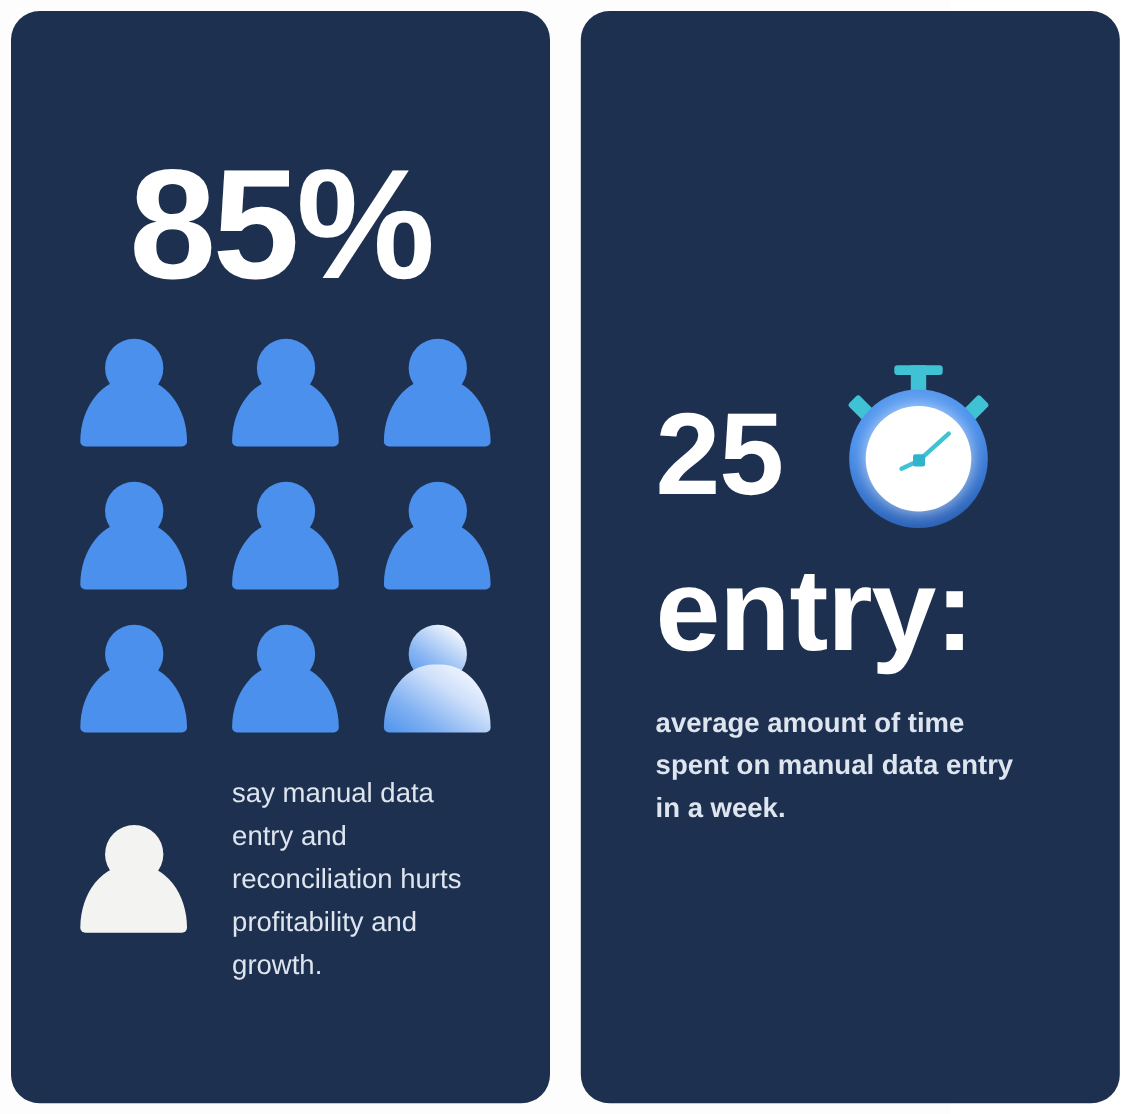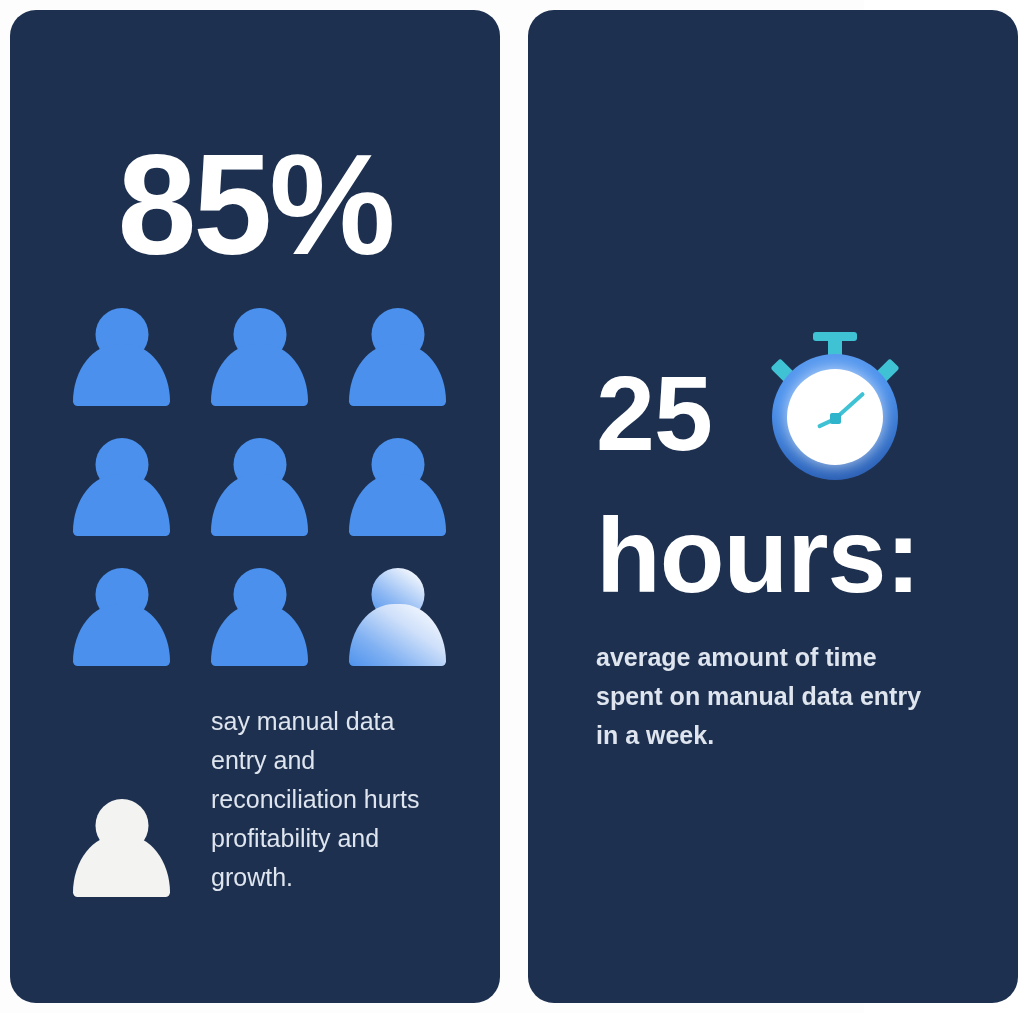--- a/index.html
+++ b/index.html
@@ -67,21 +67,21 @@
   .p-blue .head,.p-blue .body{background:#4a90ec;}
   .p-fade .head{background:linear-gradient(215deg,#fbfcfe 8%,#8ab6f3 62%,#4a90ec 100%);}
   .p-fade .body{background:linear-gradient(215deg,#ffffff 4%,#cfe0fa 38%,#7fb0f2 72%,#4f93ed 100%);}
   .p-white .head,.p-white .body{background:#f3f3f1;}
 
   .left-bottom{
     position:absolute;
     left:63px;top:690px;
     width:380px;
     display:flex;
-    align-items:flex-end;
+    align-items:center;
   }
   .left-bottom .person{margin-right:41px;}
   .left-caption{
     color:#dfe5ee;
     font-size:25px;
     line-height:39px;
     font-weight:400;
     width:240px;
     margin-top:2px;
   }
@@ -273,20 +273,20 @@
           <span class="sw-crown"></span>
           <span class="sw-crown-top"></span>
           <span class="sw-ring"></span>
           <span class="sw-face"></span>
           <span class="sw-hand-long"></span>
           <span class="sw-hand-short"></span>
           <span class="sw-center"></span>
         </div>
       </div>
 
-      <div class="stat-word">hours:</div>
+      <div class="stat-word">entry:</div>
 
       <div class="right-caption">average amount of time spent on manual data entry in a week.</div>
     </div>
 
   </div>
 
 </div>
 
 </body></html>

